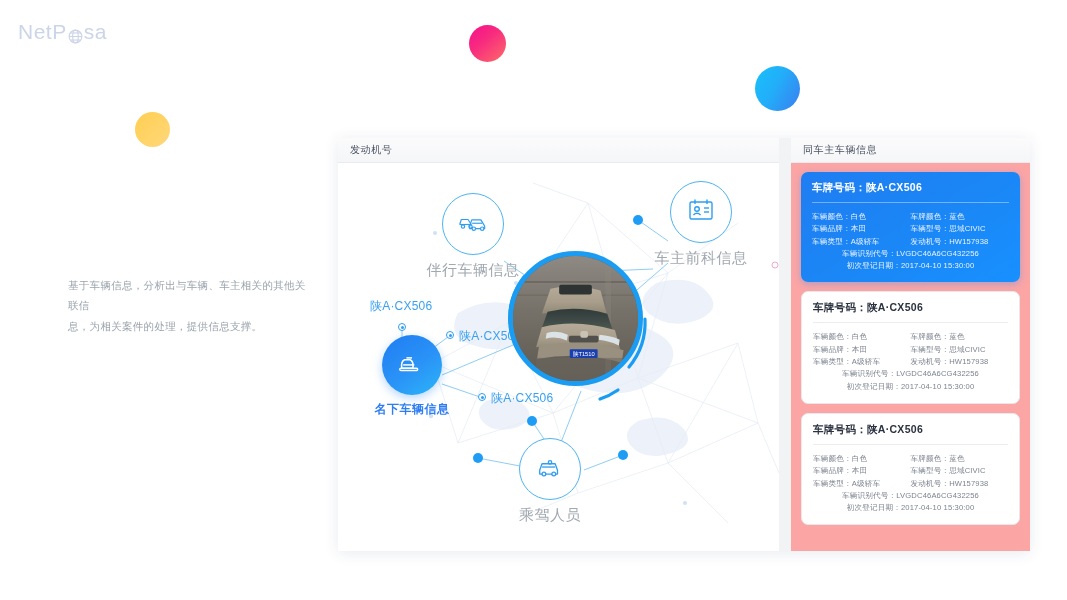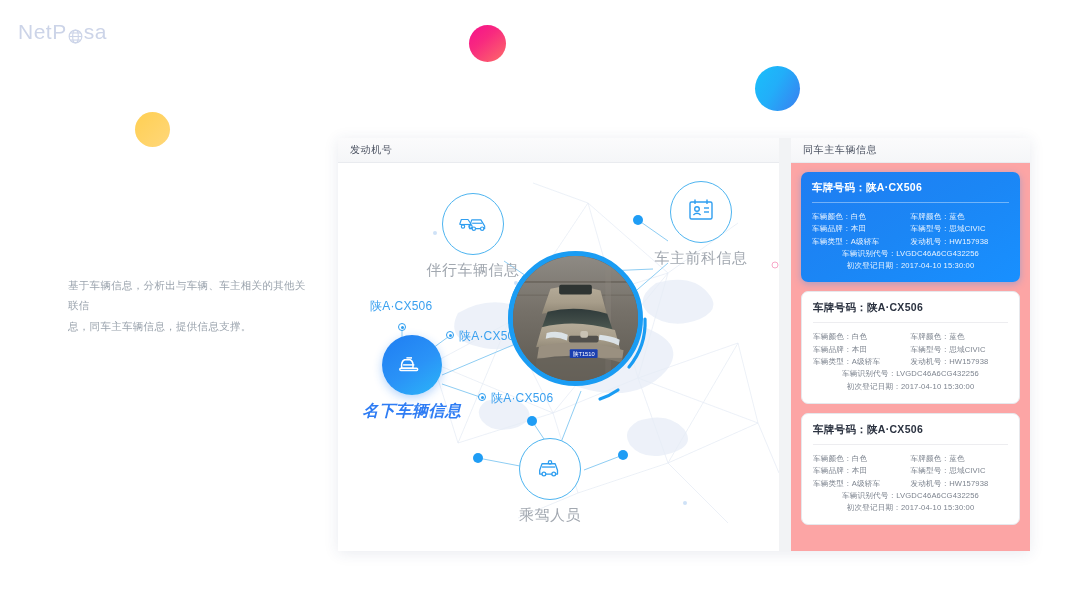--- a/index.html
+++ b/index.html
@@ -106,21 +106,21 @@
   .node-label {
     position: absolute; left: 50%; transform: translateX(-50%);
     white-space: nowrap; font-size: 15px; color: #a2a8b0; letter-spacing: .5px;
   }
   .node-solid {
     border-radius: 50%;
     background: linear-gradient(145deg,#1f7df2 0%,#2a93f7 55%,#2bb6f8 100%);
     display: flex; align-items: center; justify-content: center;
     box-shadow: 0 3px 10px rgba(31,125,242,.32);
   }
-  .node-solid + .node-label { color: #2f7df4; font-weight: 700; font-size: 16px; font-style: italic; }
+  .node-solid + .node-label { color: #2f7df4; font-weight: 700; font-size: 12px; }
 
   .plate-lbl {
     position: absolute; white-space: nowrap;
     font-size: 12px; color: #3aa0ef; letter-spacing: .2px;
   }
   .ring-dot {
     position: absolute; width: 8px; height: 8px; border-radius: 50%;
     border: 1.6px solid #2f9ef0; background: #fff;
   }
   .ring-dot::after {
@@ -158,21 +158,21 @@
     <span>sa</span>
   </div>
 
   <div class="blob blob-yellow"></div>
   <div class="blob blob-pink"></div>
   <div class="blob blob-cyan"></div>
 
   <div class="lead">
     <p>
       <span>基于车辆信息，分析出与车辆、车主相关的其他关联信</span><br>
-      <span>息，同车主车辆信息，提供信息支撑。</span>
+      <span>息，为相关案件的处理，提供信息支撑。</span>
     </p>
   </div>
 
   <div class="stage">
 
     <div class="graph-panel">
       <div class="panel-head">发动机号</div>
       <div class="graph-body">
 
         <svg class="gsvg" width="441" height="388">

